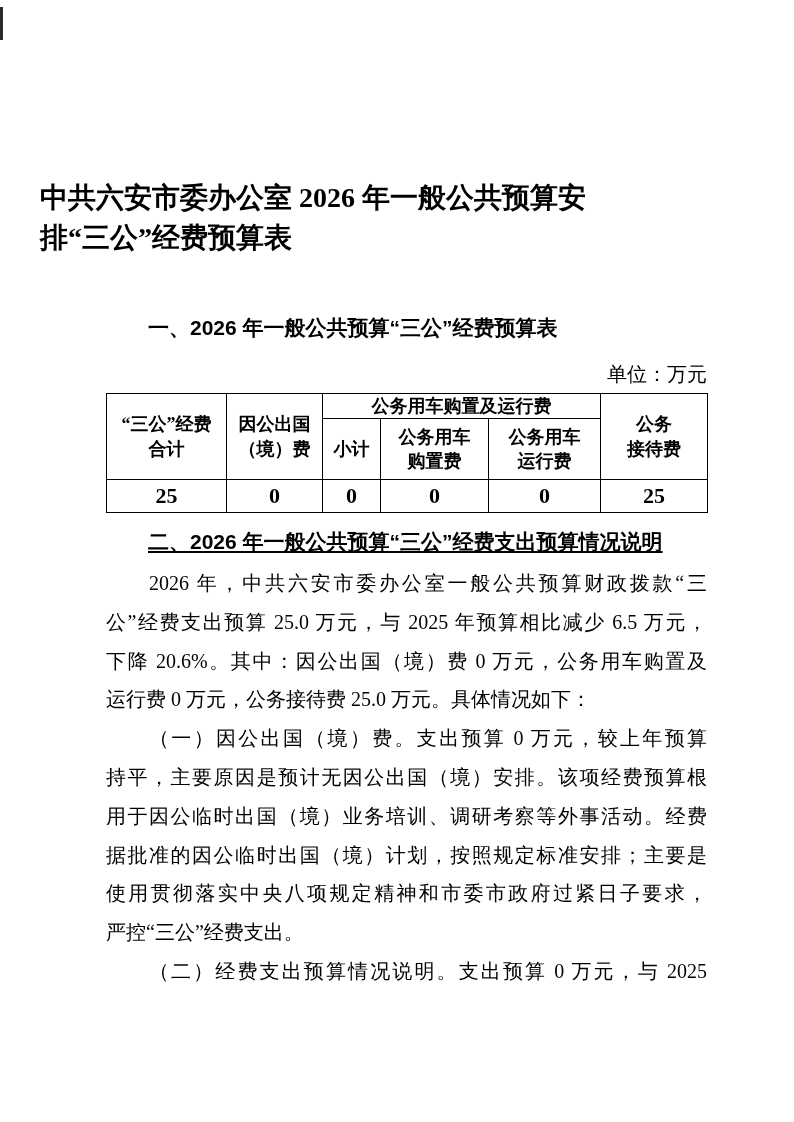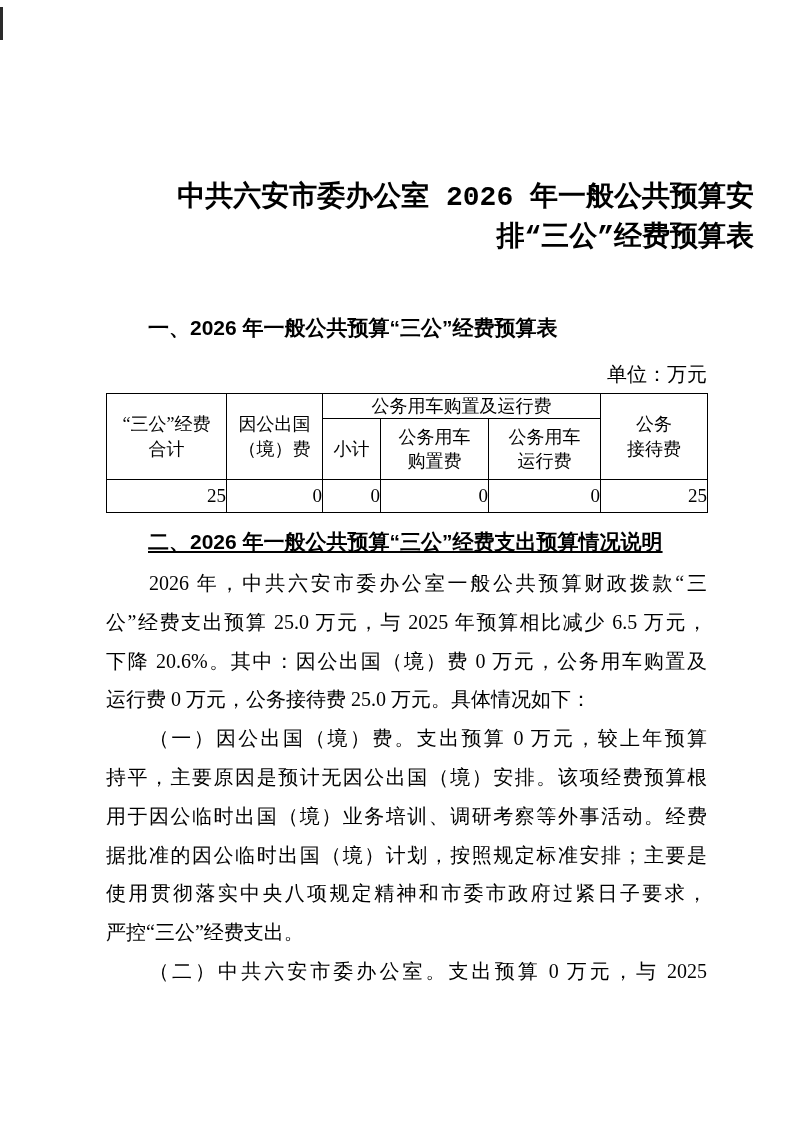--- a/index.html
+++ b/index.html
@@ -15,25 +15,25 @@
   .scan-artifact {
     position: absolute;
     left: 0; top: 7px;
     width: 3px; height: 33px;
     background: #2a2a2a;
   }
   .doc-title {
     position: absolute;
     top: 178px; left: 40px; right: 40px;
     margin: 0;
-    text-align: right;
+    text-align: left;
     font-size: 28px;
     font-weight: bold;
     line-height: 40px;
-    font-family: Liberation Mono, monospace;
+    font-family: Liberation Serif, serif;
   }
   .doc-title .t-line { display: block; }
   .sec-heading {
     position: absolute;
     left: 106px; width: 601px;
     font-size: 21px;
     font-weight: bold;
     font-family: "Liberation Sans", "DejaVu Sans", sans-serif;
     text-indent: 42px;
     line-height: 26px;
@@ -51,29 +51,29 @@
     position: absolute;
     top: 393px; left: 106px;
     width: 601px;
     border-collapse: collapse;
     table-layout: fixed;
   }
   table.budget-table td {
     border: 1.5px solid #000;
     text-align: center;
     vertical-align: middle;
-    font-weight: normal;
+    font-weight: bold;
     font-size: 18px;
     line-height: 1.35;
     white-space: pre-line;
     padding: 0;
   }
   tr.row-group td { height: 24px; }
   tr.row-sub td  { height: 60px; }
-  tr.row-data td { height: 32px; font-size: 19px; white-space: normal; text-align: right; }
+  tr.row-data td { height: 32px; font-size: 22px; white-space: normal; }
   .body-block {
     position: absolute;
     top: 564px; left: 106px; width: 601px;
     font-size: 20px;
     line-height: 38.8px;
   }
   .ln {
     height: 38.8px;
     text-align: justify;
     text-align-last: justify;
@@ -144,16 +144,16 @@
     <div class="ln"><span>下降 20.6%。其中：因公出国（境）费 0 万元，公务用车购置及</span></div>
     <div class="ln plain"><span>运行费 0 万元，公务接待费 25.0 万元。具体情况如下：</span></div>
 
     <div class="ln indent"><span class="lead">（一）因公出国（境）费。</span><span>支出预算 0 万元，较上年预算</span></div>
     <div class="ln"><span>持平，主要原因是预计无因公出国（境）安排。该项经费预算根</span></div>
     <div class="ln"><span>用于因公临时出国（境）业务培训、调研考察等外事活动。经费</span></div>
     <div class="ln"><span>据批准的因公临时出国（境）计划，按照规定标准安排；主要是</span></div>
     <div class="ln"><span>使用贯彻落实中央八项规定精神和市委市政府过紧日子要求，</span></div>
     <div class="ln plain"><span>严控“三公”经费支出。</span></div>
 
-    <div class="ln indent"><span class="lead">（二）中共六安市委办公室。</span><span>支出预算 0 万元，与 2025</span></div>
+    <div class="ln indent"><span class="lead">（二）经费支出预算情况说明。</span><span>支出预算 0 万元，与 2025</span></div>
   </div>
 
 </div>
 
 </body></html>

